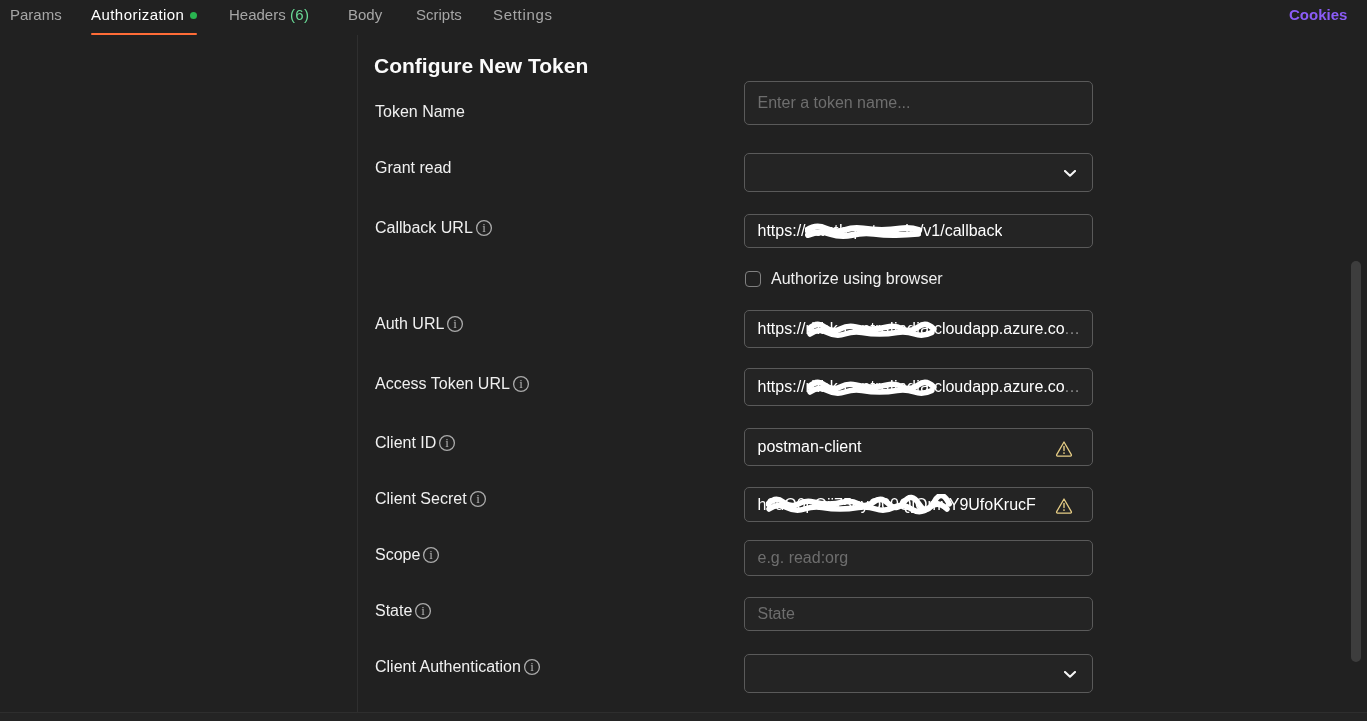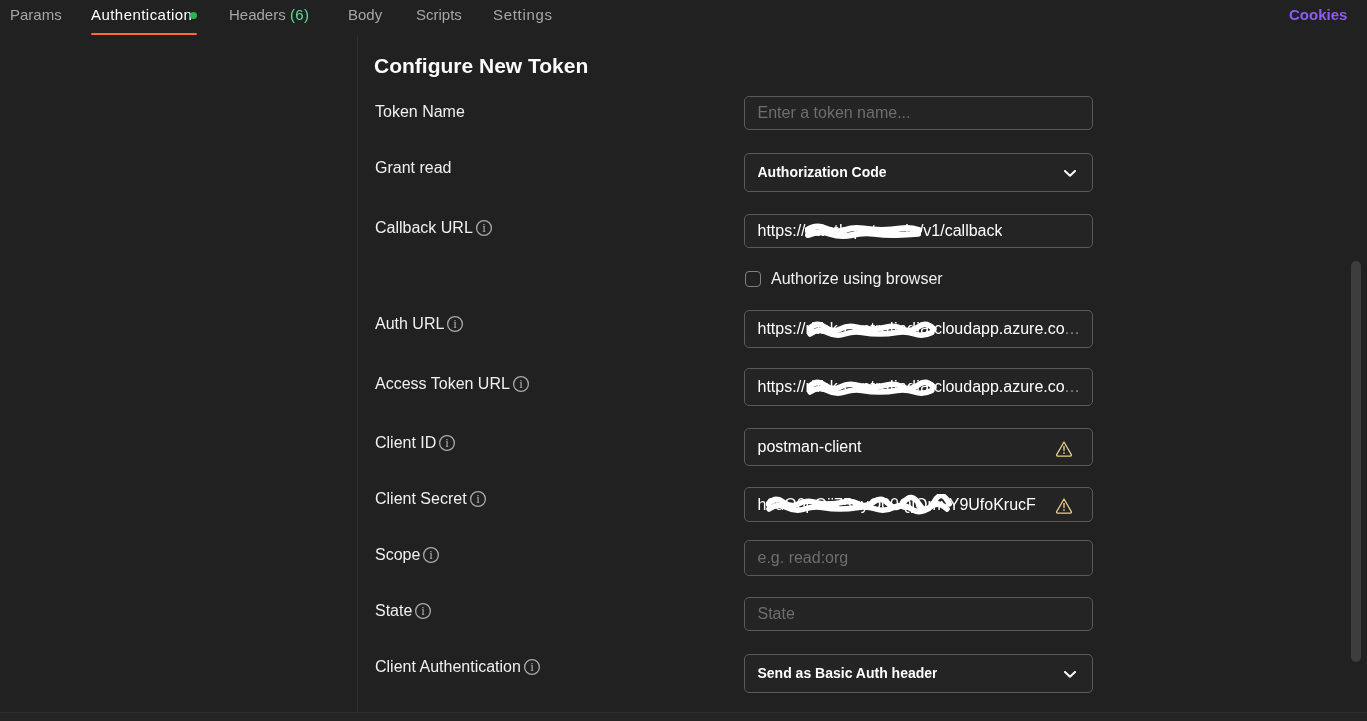--- a/index.html
+++ b/index.html
@@ -13,21 +13,21 @@
   .ph { color:#6e6e6e; }
   .select-text { font-weight:bold; font-size:14px; color:#ffffff; }
   .chev { position:absolute; right:16px; }
   .warn { position:absolute; right:19px; }
   svg { display:block; }
 </style>
 </head>
 <body>
 
   <span class="tab" style="left:10px;">Params</span>
-  <span class="tab" style="left:91px; color:#ffffff; letter-spacing:0.45px;">Authentication</span>
+  <span class="tab" style="left:91px; color:#ffffff; letter-spacing:0.45px;">Authorization</span>
   <span class="abs" style="left:190px; top:11.5px; width:7px; height:7px; border-radius:50%; background:#29b450;"></span>
   <span class="abs" style="left:91px; top:32.5px; width:106px; height:2.5px; background:#ff6c37; border-radius:2px;"></span>
   <span class="tab" style="left:229px;">Headers <span style="color:#69d995; letter-spacing:0.4px;">(6)</span></span>
   <span class="tab" style="left:348px;">Body</span>
   <span class="tab" style="left:416px;">Scripts</span>
   <span class="tab" style="left:493px; letter-spacing:0.7px;">Settings</span>
   <span class="tab" style="left:1289px; color:#8b5cf6; font-weight:bold;">Cookies</span>
 
   <span class="abs" style="left:357px; top:35px; width:1px; height:677px; background:#2f2f2f;"></span>
 
@@ -70,26 +70,25 @@
   </svg>
   <svg class="abs" style="left:414px; top:601.5px;" width="18" height="18" viewBox="0 0 18 18">
     <circle cx="9" cy="9" r="7.4" fill="none" stroke="#aaaaaa" stroke-width="1.3"></circle>
     <text x="9.1" y="13.4" font-family="Liberation Serif" font-size="13" fill="#b0b0b0" text-anchor="middle">i</text>
   </svg>
   <svg class="abs" style="left:522.5px; top:657.5px;" width="18" height="18" viewBox="0 0 18 18">
     <circle cx="9" cy="9" r="7.4" fill="none" stroke="#aaaaaa" stroke-width="1.3"></circle>
     <text x="9.1" y="13.4" font-family="Liberation Serif" font-size="13" fill="#b0b0b0" text-anchor="middle">i</text>
   </svg>
 
-  <div class="field" style="top:96px; height:34px;">
+  <div class="field" style="top:81px; height:44px;">
     <div class="ftext ph">Enter a token name...</div>
   </div>
 
   <div class="field" style="top:152.5px; height:39px;">
-    <div class="ftext select-text">Authorization Code</div>
     <svg class="chev" style="top:16px;" width="12" height="7" viewBox="0 0 12 7">
       <path d="M1 1 L6 5.7 L11 1" fill="none" stroke="#f5f5f5" stroke-width="2.1" stroke-linecap="round" stroke-linejoin="round"></path>
     </svg>
   </div>
 
   <div class="field" style="top:214px; height:34px;">
     <div class="ftext">https://<span style="letter-spacing:0.6px;">oauth.pstmn.io</span>/v1/callback</div>
     <svg class="abs" style="left:60px; top:6px;" width="118" height="22" viewBox="0 0 118 22">
       <path d="M2.0 9.0 q9.3 -6.0 18.7 -1.5 t18.7 1.5 t18.7 -1.5 t18.7 1.5 t18.7 -1.5 t18.7 1.5" fill="none" stroke="#ffffff" stroke-width="6" stroke-linecap="round"></path>
       <path d="M3.0 14.0 q11.0 -5.0 22.0 -1.2 t22.0 1.2 t22.0 -1.2 t22.0 1.2 t22.0 -1.2" fill="none" stroke="#ffffff" stroke-width="6" stroke-linecap="round"></path>
@@ -141,21 +140,20 @@
 
   <div class="field" style="top:539.5px; height:36px;">
     <div class="ftext ph">e.g. read:org</div>
   </div>
 
   <div class="field" style="top:596.5px; height:34.5px;">
     <div class="ftext ph">State</div>
   </div>
 
   <div class="field" style="top:653.5px; height:39px;">
-    <div class="ftext select-text">Send as Basic Auth header</div>
     <svg class="chev" style="top:16px;" width="12" height="7" viewBox="0 0 12 7">
       <path d="M1 1 L6 5.7 L11 1" fill="none" stroke="#f5f5f5" stroke-width="2.1" stroke-linecap="round" stroke-linejoin="round"></path>
     </svg>
   </div>
 
   <span class="abs" style="left:1351px; top:261px; width:10px; height:401px; border-radius:5px; background:#3d3d3d;"></span>
 
   <span class="abs" style="left:0; top:712px; width:1367px; height:1px; background:#2e2e2e;"></span>
   <span class="abs" style="left:0; top:713px; width:1367px; height:8px; background:#242424;"></span>
 

